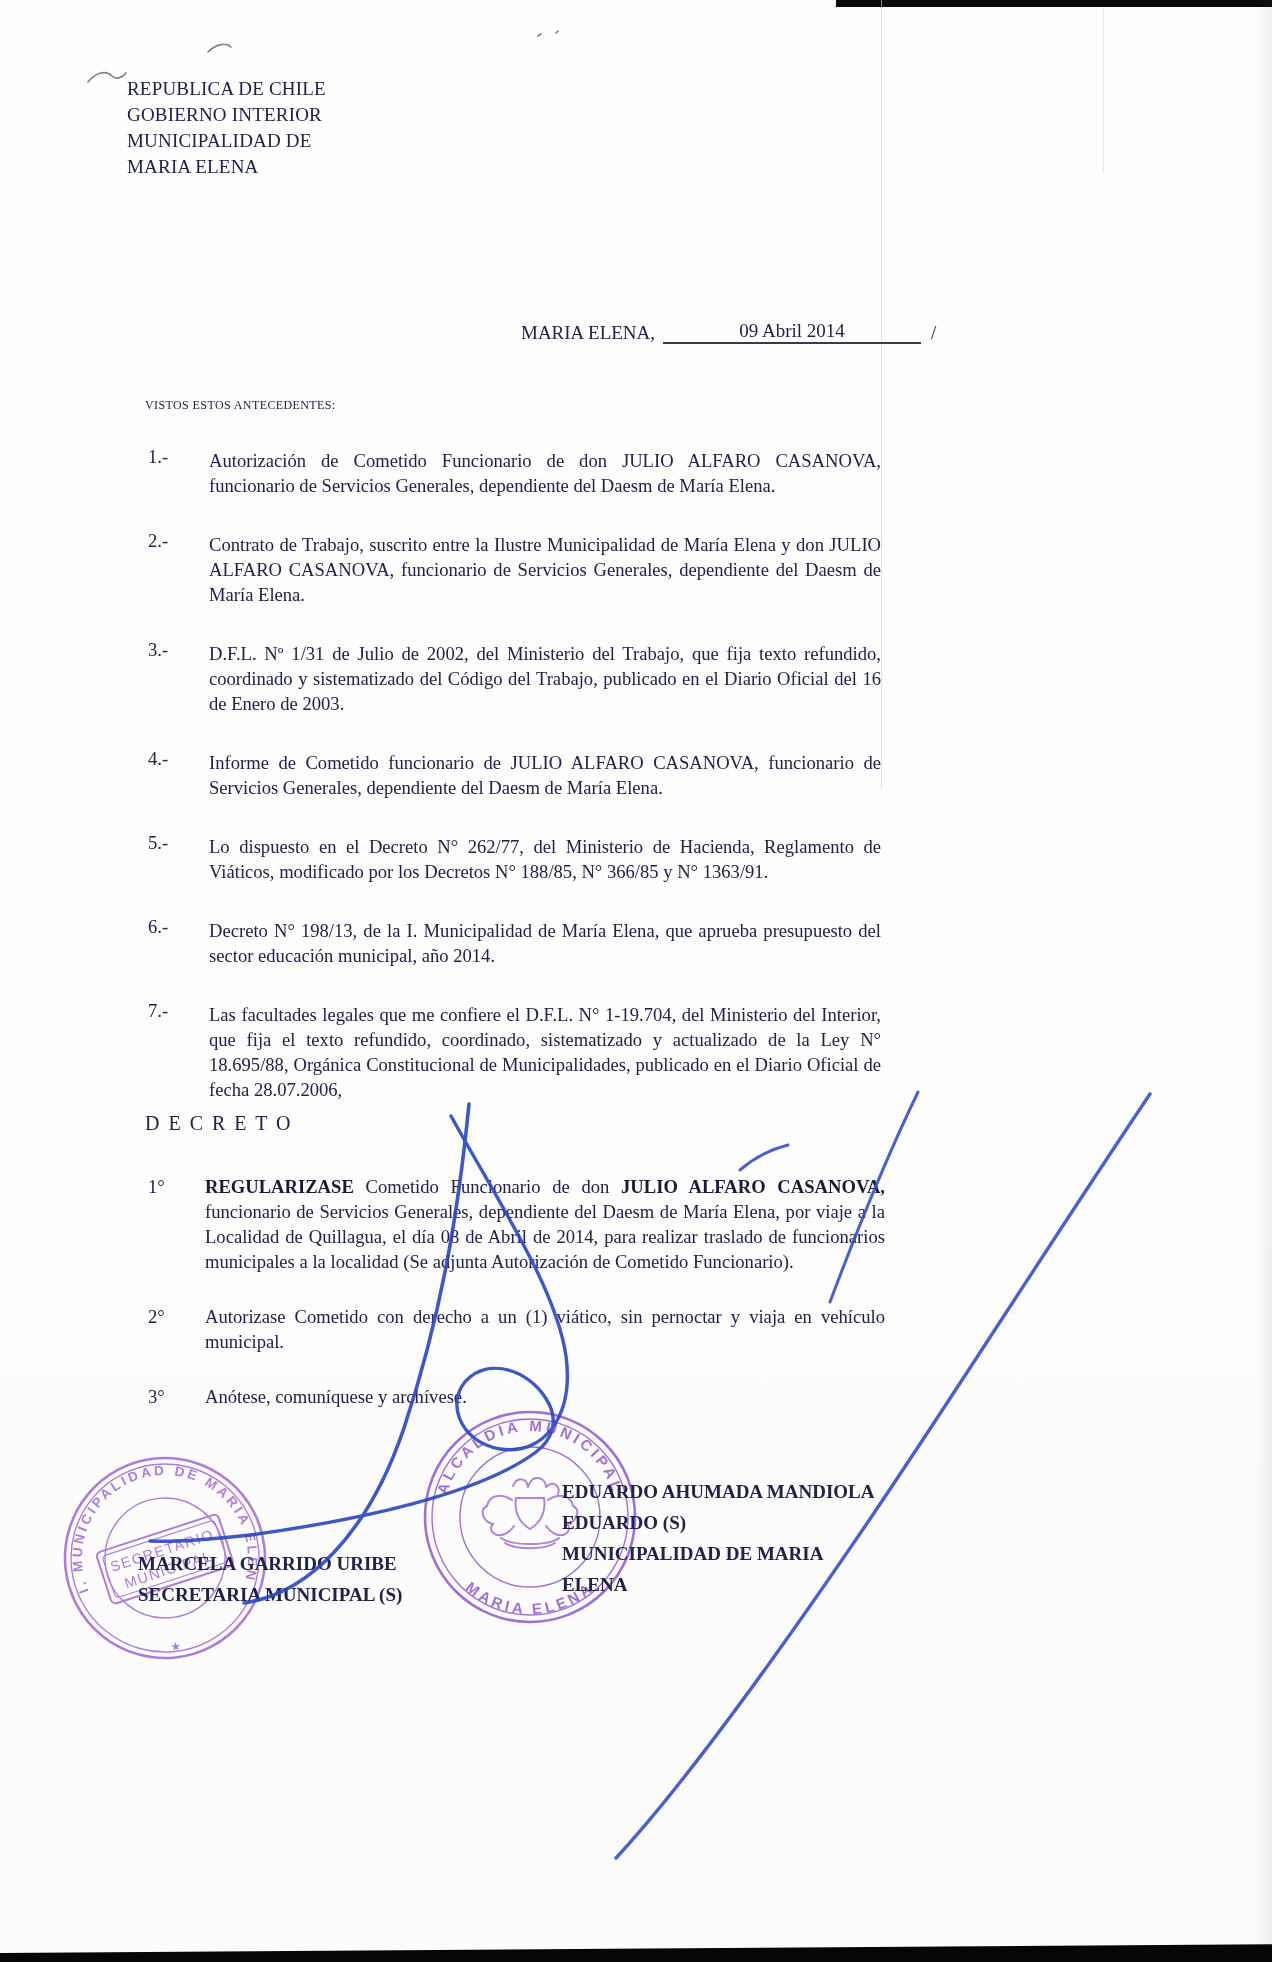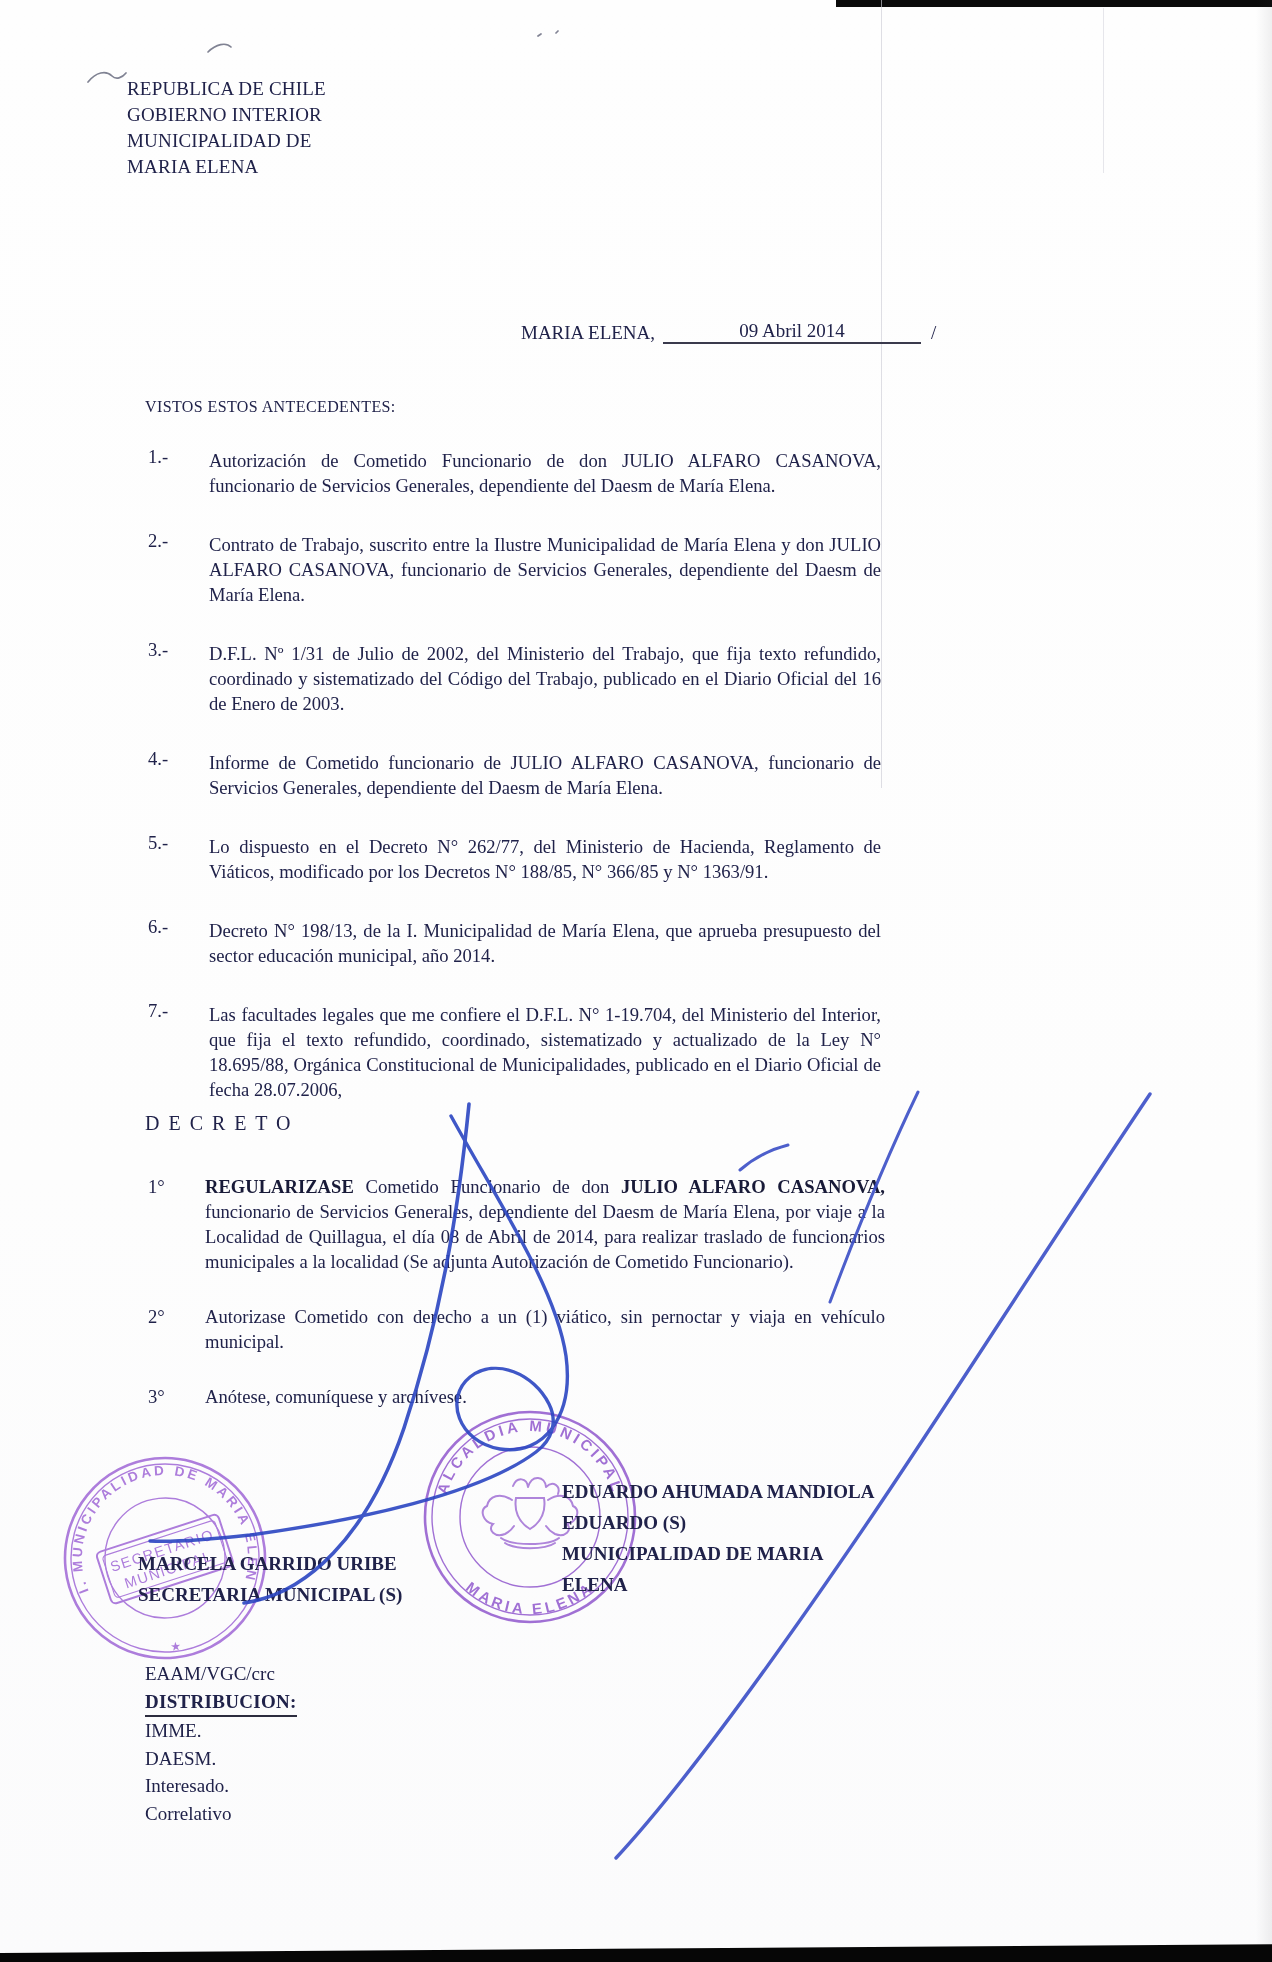--- a/index.html
+++ b/index.html
@@ -21,21 +21,21 @@
   
   .letterhead{left:127px;top:76px;font-size:19px;line-height:26px;letter-spacing:.2px;}
   
   .row-decree{left:497px;top:241px;font-size:19px;white-space:nowrap;}
   .row-date{left:497px;top:320px;font-size:19px;white-space:nowrap;margin-left:24px;}
   .ul-val{display:inline-block;border-bottom:2px solid #3a3a4c;text-align:center;vertical-align:bottom;}
   .ul-decree{width:225px;margin-left:30px;font-weight:bold;}
   .ul-date{width:258px;margin-left:8px;}
   .slash{margin-left:10px;}
   
-  .vistos-title{left:145px;top:398px;font-size:16px;letter-spacing:.4px;}
+  .vistos-title{left:145px;top:398px;font-size:12px;letter-spacing:.4px;}
   .vlist{left:148px;top:444px;width:737px;}
   .vitem{display:flex;margin-bottom:26px;font-size:18.6px;line-height:25px;}
   .vitem .num{flex:none;width:57px;}
   .vitem p{margin:4px;flex:1;text-align:justify;}
   
   .decreto-title{left:145px;top:1112px;font-size:20px;letter-spacing:2px;}
   .dlist{left:148px;top:1174px;width:737px;}
   .ditem{display:flex;margin-bottom:30px;font-size:18.6px;line-height:25px;}
   .ditem .num{flex:none;width:57px;}
   .ditem p{margin:0;flex:1;text-align:justify;}
@@ -184,28 +184,20 @@
     <div>EDUARDO AHUMADA MANDIOLA</div>
     <div>EDUARDO (S)</div>
     <div>MUNICIPALIDAD DE MARIA ELENA</div>
   </div>
 
   <div class="abs secretary-block">
     <div>MARCELA GARRIDO URIBE</div>
     <div>SECRETARIA MUNICIPAL (S)</div>
   </div>
 
-  <div class="abs footer">
-    <div>EAAM/VGC/crc</div>
-    <div><span class="dist-label">DISTRIBUCION:</span></div>
-    <div>IMME.</div>
-    <div>DAESM.</div>
-    <div>Interesado.</div>
-    <div>Correlativo</div>
-  </div>
 
   <svg class="abs sig-overlay" width="1272" height="1962" viewBox="0 0 1272 1962">
     <g stroke="#2b46c2" fill="none" stroke-linecap="round" opacity=".9">
       <path stroke-width="3.6" d="M469,1104 C458,1215 441,1316 404,1428 C367,1537 306,1594 244,1603"></path>
       <path stroke-width="3.4" d="M451,1116 C500,1205 556,1288 566,1356 C574,1416 544,1456 500,1449 C458,1442 444,1398 470,1377 C496,1357 534,1374 549,1404 C558,1422 552,1440 536,1452 C480,1494 360,1520 250,1535 C205,1540 170,1542 150,1541"></path>
       <path stroke-width="3.4" stroke="#3a4ec6" d="M1150,1094 C1048,1246 952,1398 872,1516 C796,1628 692,1776 616,1858"></path>
       <path stroke-width="3" stroke="#3a4ec6" d="M918,1092 C892,1146 860,1222 830,1302"></path>
       <path stroke-width="3" stroke="#3a4ec6" d="M740,1170 C754,1158 772,1149 788,1145"></path>
     </g>
   </svg>

